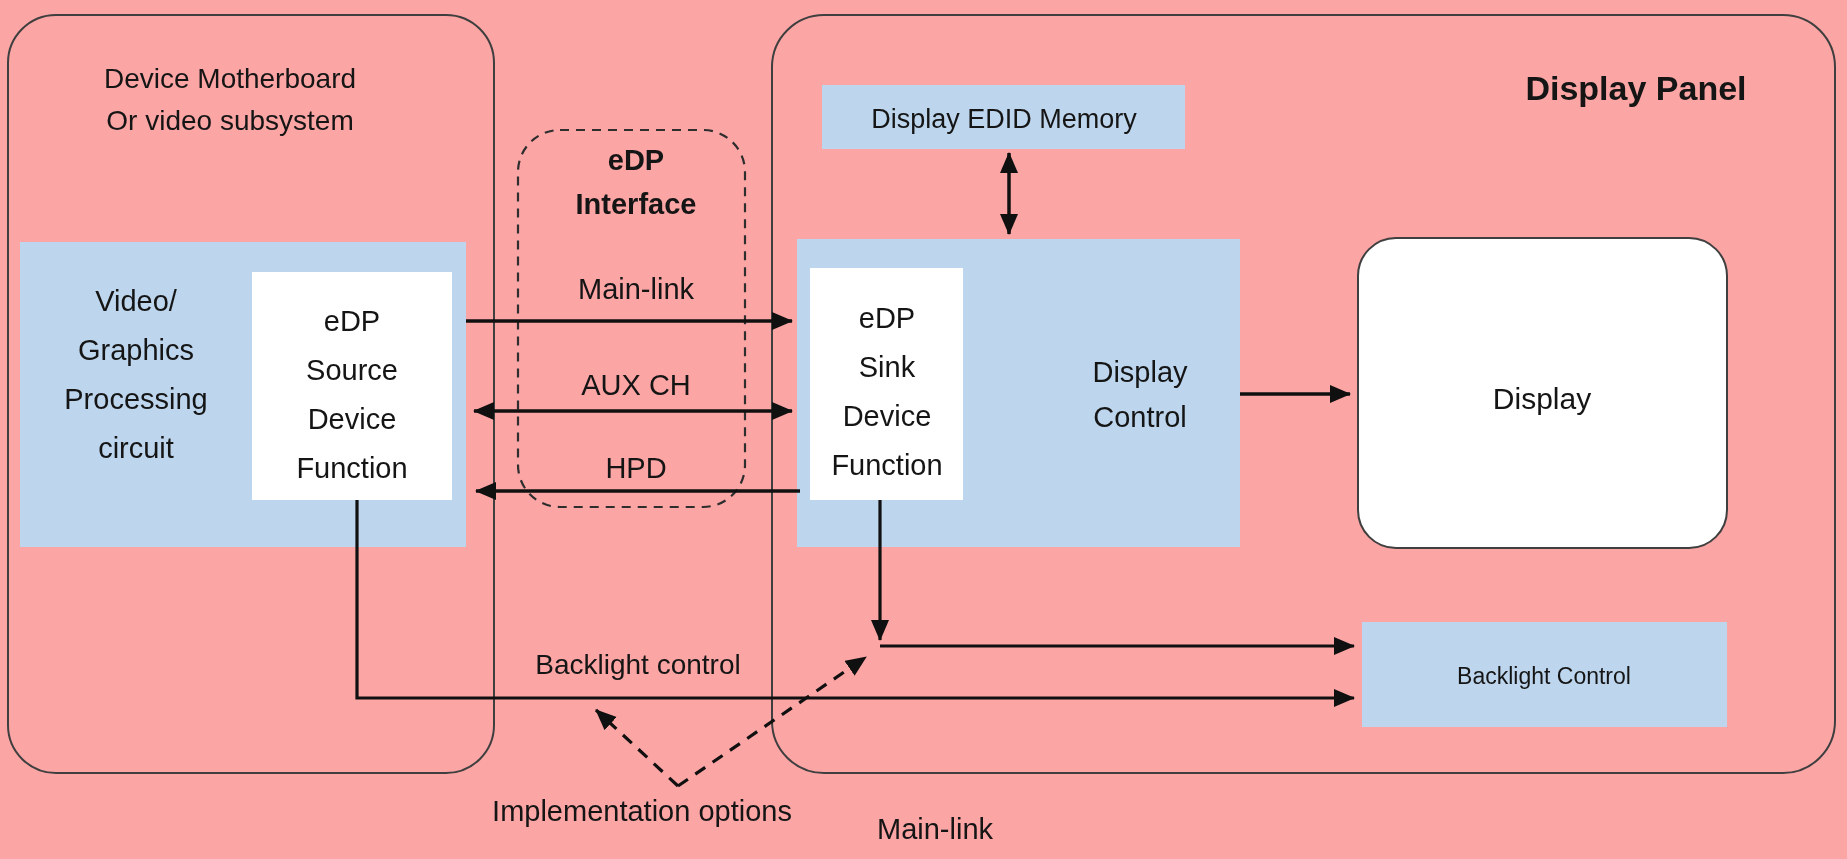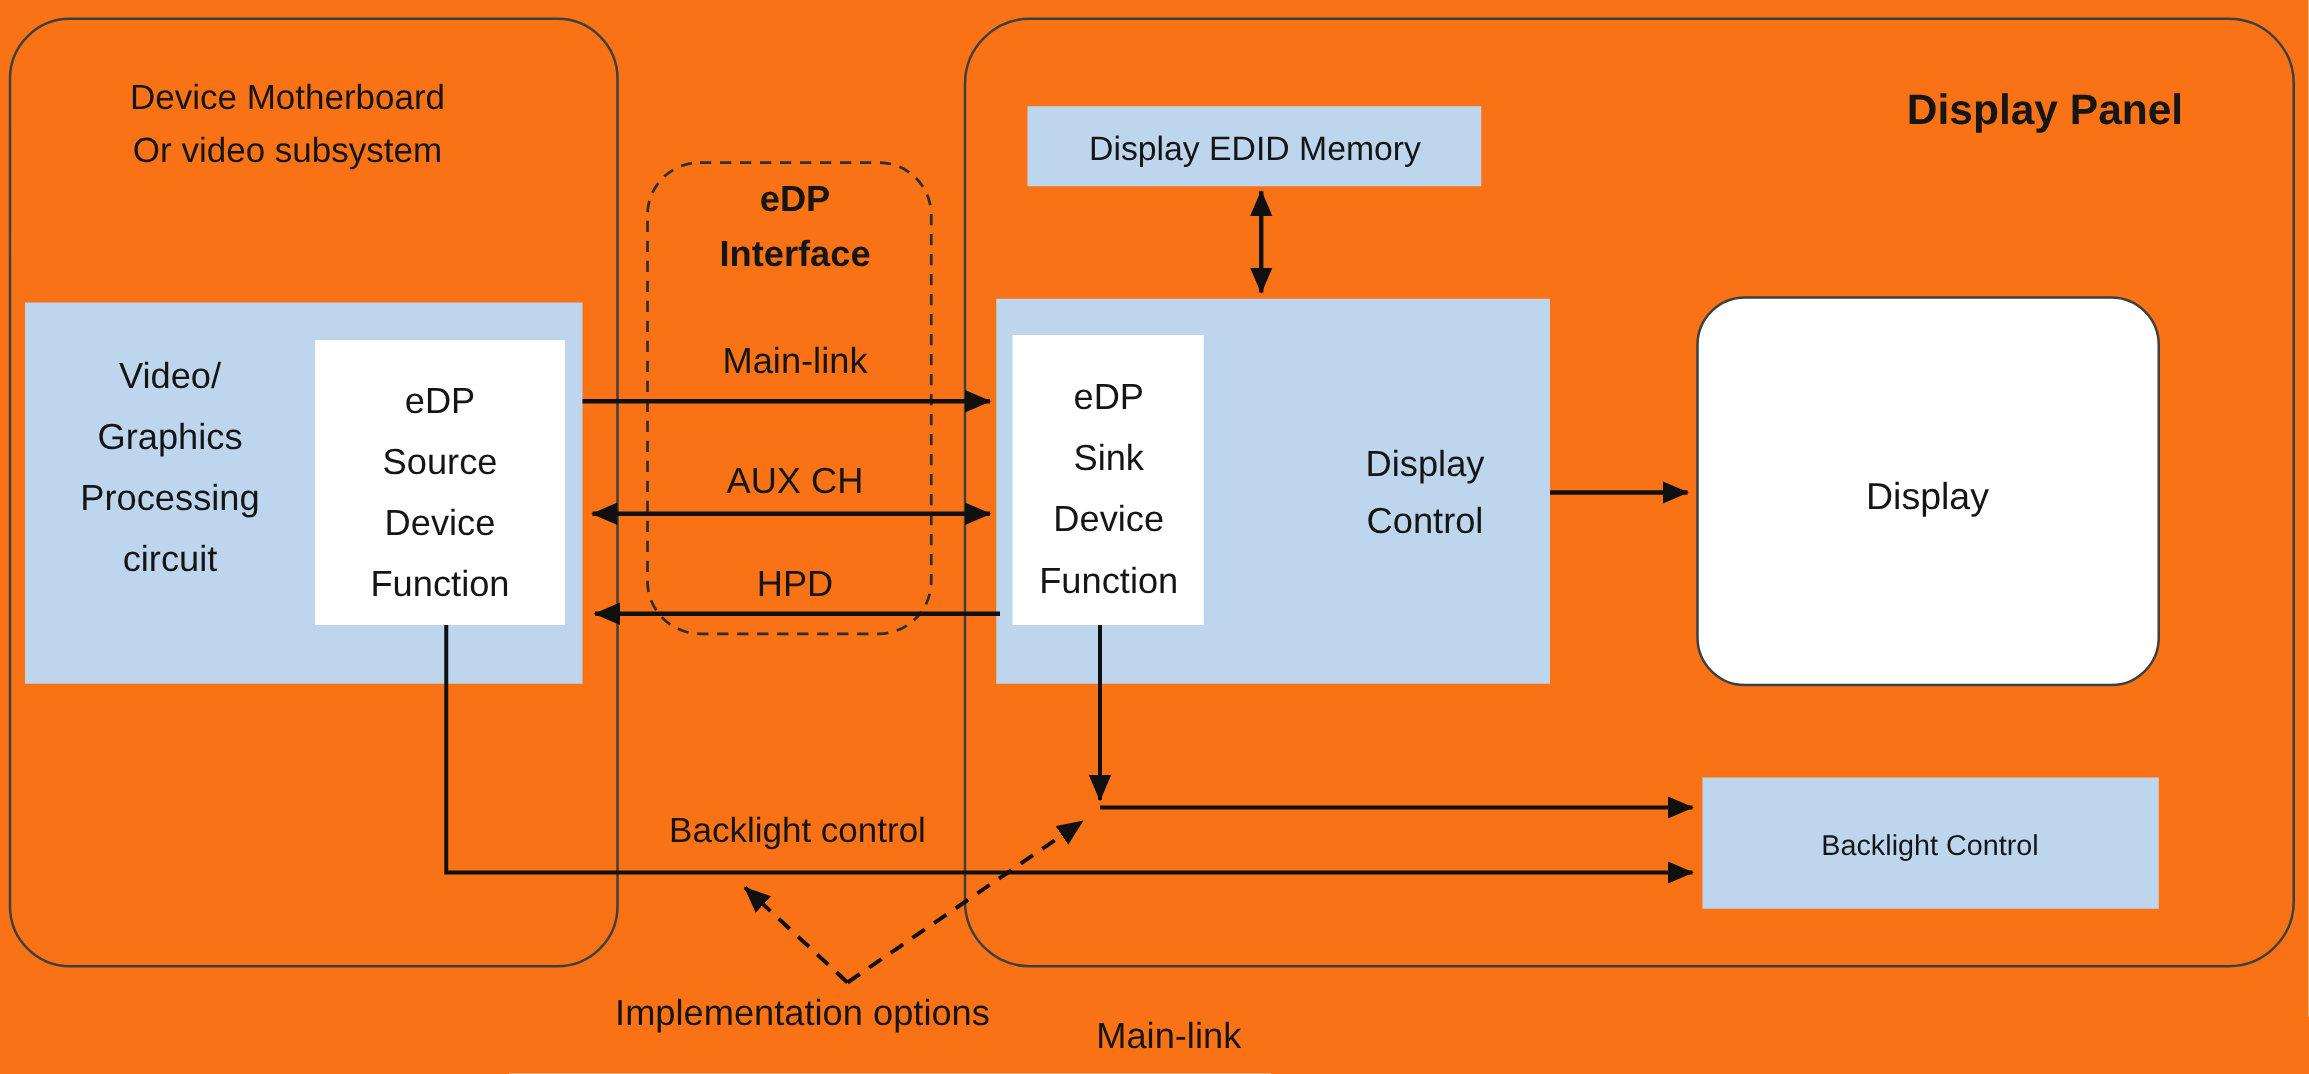--- a/index.html
+++ b/index.html
@@ -1,16 +1,16 @@
 <!DOCTYPE html>
 <html><head>
 <meta charset="utf-8">
 <style>
   html,body{margin:0;padding:0;background:#ffffff;}
-  .stage{position:relative;width:1847px;height:859px;background:#f97316;overflow:hidden;}
+  .stage{position:relative;width:1847px;height:859px;background:#fca5a5;overflow:hidden;}
   svg{display:block;}
   text{font-family:"Liberation Sans",sans-serif;fill:#151515;dominant-baseline:central;}
   .t{text-anchor:middle;}
   .fs23{font-size:23px;}
   .fs27{font-size:27px;}
   .fs28{font-size:28px;}
   .fs29{font-size:29px;}
   .fs30{font-size:30px;}
   .fs34{font-size:34px;font-weight:bold;}
   .bold{font-weight:bold;}

